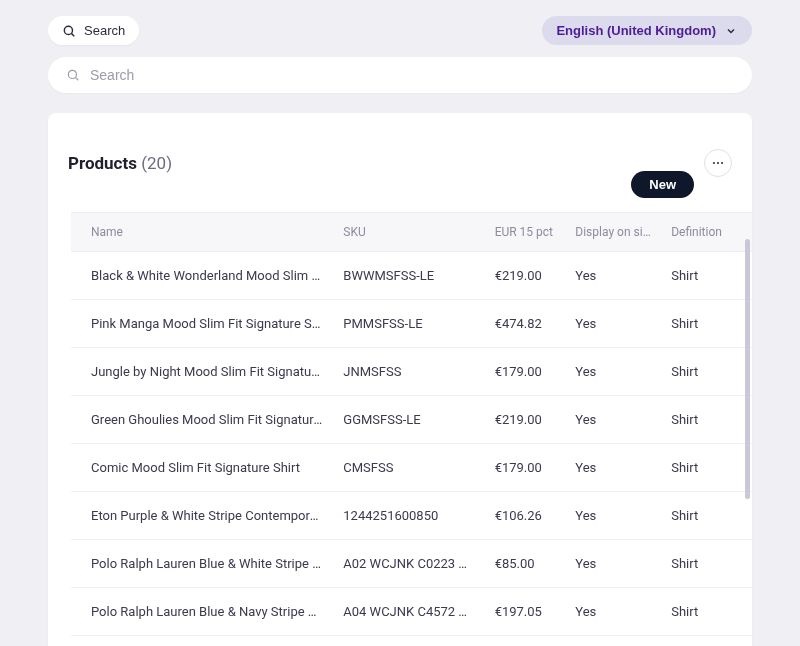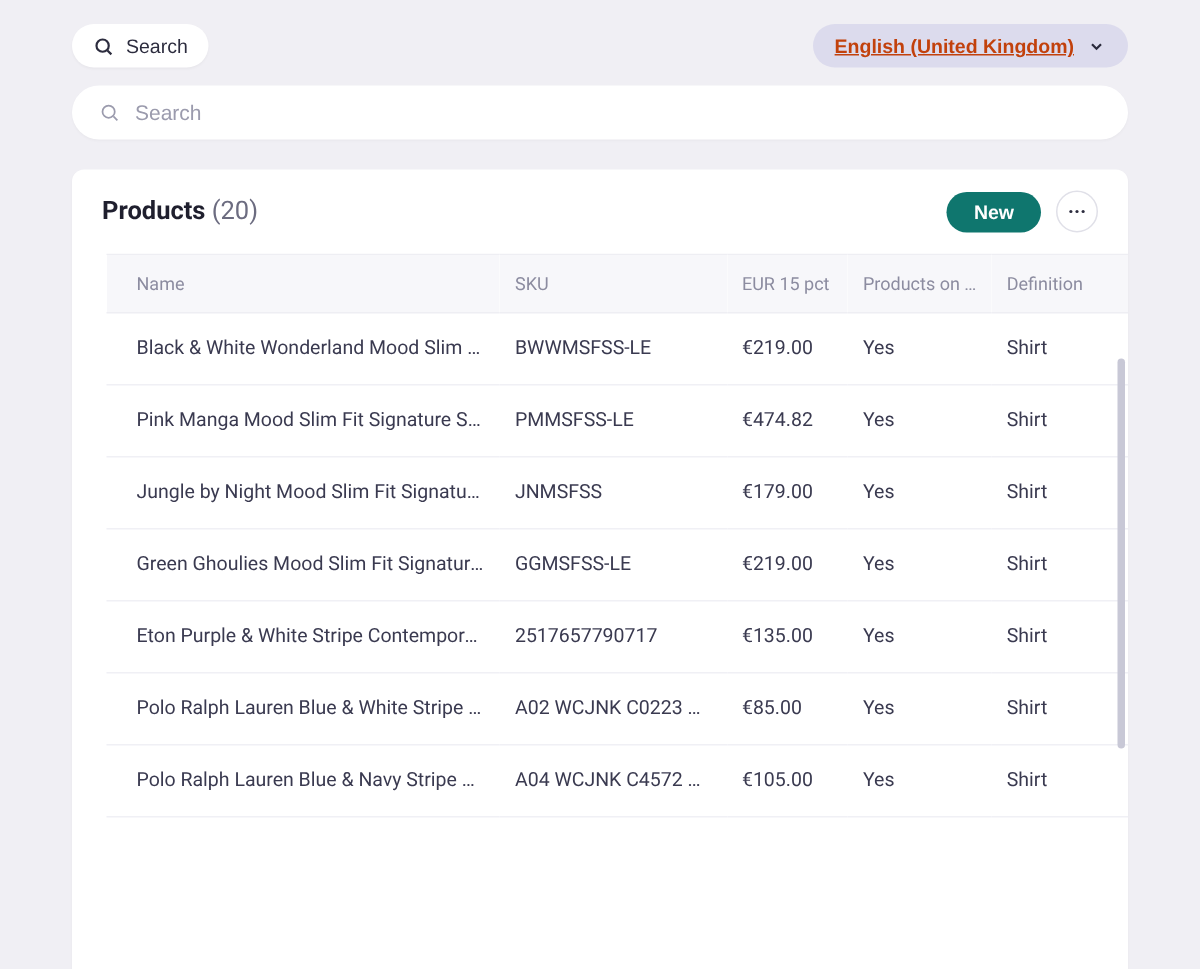--- a/index.html
+++ b/index.html
@@ -41,24 +41,23 @@
     .btn-search-top {
       background: #fff;
       border-radius: 999px;
       box-shadow: 0 1px 2px rgba(0,0,0,0.04);
     }
     .btn-navigate {
       background: transparent;
     }
     .btn-lang {
       background: #dcdbed;
-      color: #c2410c;
+      color: #4c1d95;
       font-weight: 600;
       padding: 7px 14px;
-      text-decoration: underline;
     }
     .icon {
       display: inline-flex;
       align-items: center;
       justify-content: center;
       width: 14px;
       height: 14px;
     }
     .search-wrapper {
       padding: 0 48px 12px 48px;
@@ -106,28 +105,29 @@
       font-weight: 400;
       color: #6c6c80;
       text-align: center;
     }
     .header-actions {
       display: flex;
       align-items: center;
       gap: 10px;
     }
     .btn-new {
-      background: #0f766e;
+      background: #0f172a;
       color: #fff;
       font-weight: 600;
       padding: 6px 18px;
       border-radius: 999px;
       font-size: 13px;
       border: none;
       cursor: pointer;
+      margin-top: 44px;
     }
     .btn-more {
       width: 28px;
       height: 28px;
       border-radius: 999px;
       border: 1px solid #e0e0e8;
       background: #fff;
       display: inline-flex;
       align-items: center;
       justify-content: center;
@@ -248,21 +248,21 @@
           <col class="col-sku">
           <col class="col-price">
           <col class="col-display">
           <col class="col-def">
       </colgroup>
       <thead>
         <tr>
           <th>Name</th>
           <th>SKU</th>
           <th>EUR 15 pct</th>
-          <th>Products on site</th>
+          <th>Display on site</th>
           <th>Definition</th>
         </tr>
       </thead>
       <tbody id="tbody">
           <tr>
             <td>Black &amp; White Wonderland Mood Slim Fit Signature Shirt</td>
             <td>BWWMSFSS-LE</td>
             <td>€219.00</td>
             <td>Yes</td>
             <td>Shirt</td>
@@ -282,37 +282,44 @@
             <td>Shirt</td>
           </tr>
           <tr>
             <td>Green Ghoulies Mood Slim Fit Signature Shirt</td>
             <td>GGMSFSS-LE</td>
             <td>€219.00</td>
             <td>Yes</td>
             <td>Shirt</td>
           </tr>
           <tr>
+            <td>Comic Mood Slim Fit Signature Shirt</td>
+            <td>CMSFSS</td>
+            <td>€179.00</td>
+            <td>Yes</td>
+            <td>Shirt</td>
+          </tr>
+          <tr>
             <td>Eton Purple &amp; White Stripe Contemporary Fit Shirt</td>
-            <td>2517657790717</td>
-            <td>€135.00</td>
+            <td>1244251600850</td>
+            <td>€106.26</td>
             <td>Yes</td>
             <td>Shirt</td>
           </tr>
           <tr>
             <td>Polo Ralph Lauren Blue &amp; White Stripe Custom Fit</td>
             <td>A02 WCJNK C0223 C...</td>
             <td>€85.00</td>
             <td>Yes</td>
             <td>Shirt</td>
           </tr>
           <tr>
             <td>Polo Ralph Lauren Blue &amp; Navy Stripe Custom Fit</td>
             <td>A04 WCJNK C4572 G...</td>
-            <td>€105.00</td>
+            <td>€197.05</td>
             <td>Yes</td>
             <td>Shirt</td>
           </tr>
         </tbody>
     </table>
   </div>
   <div class="scrollbar-fake"></div>
 </div>
 
 </body></html>

